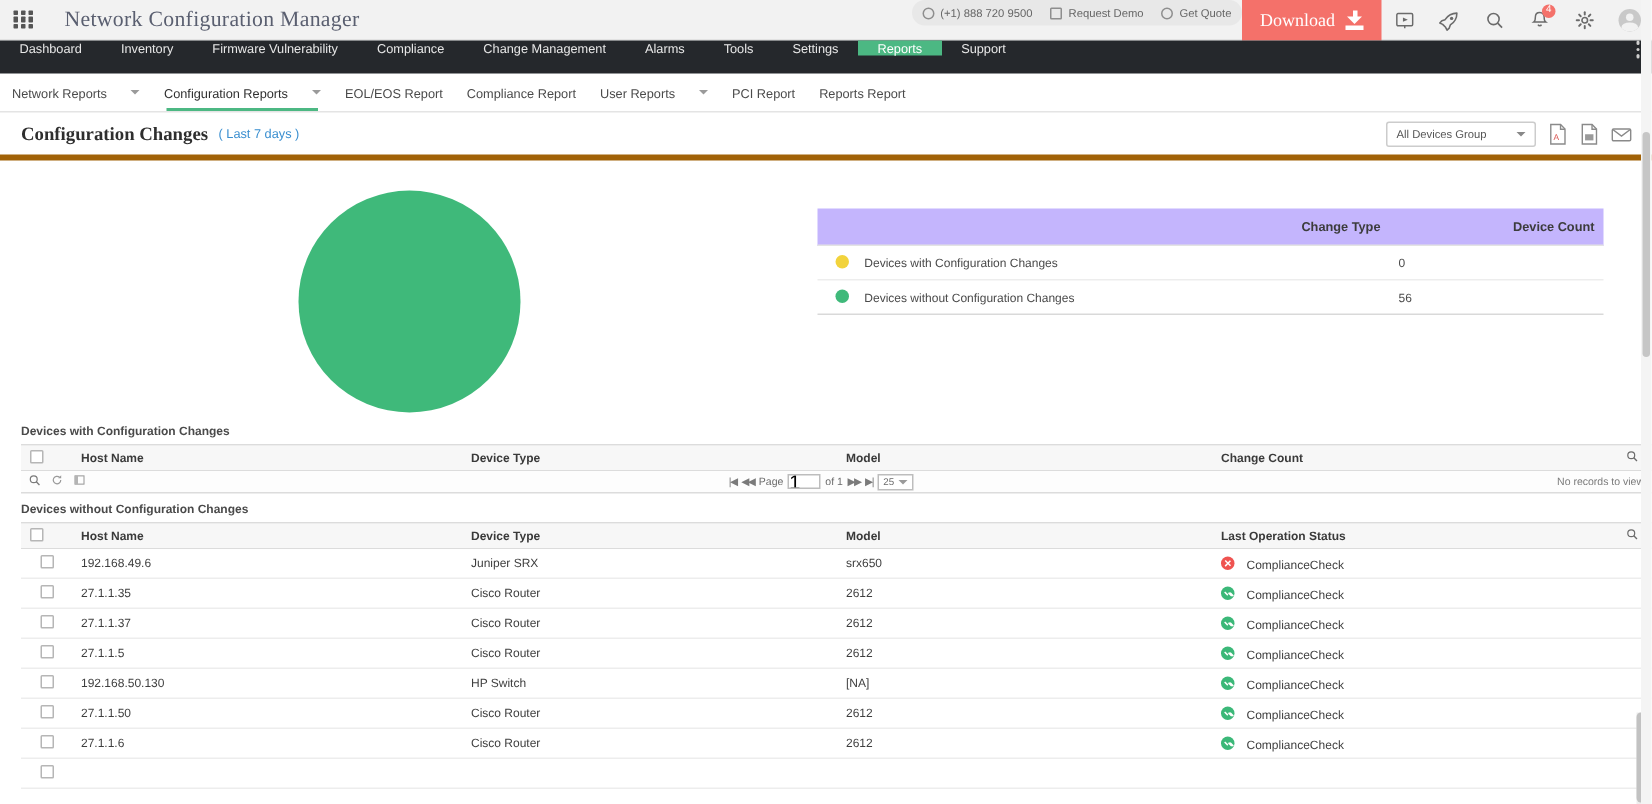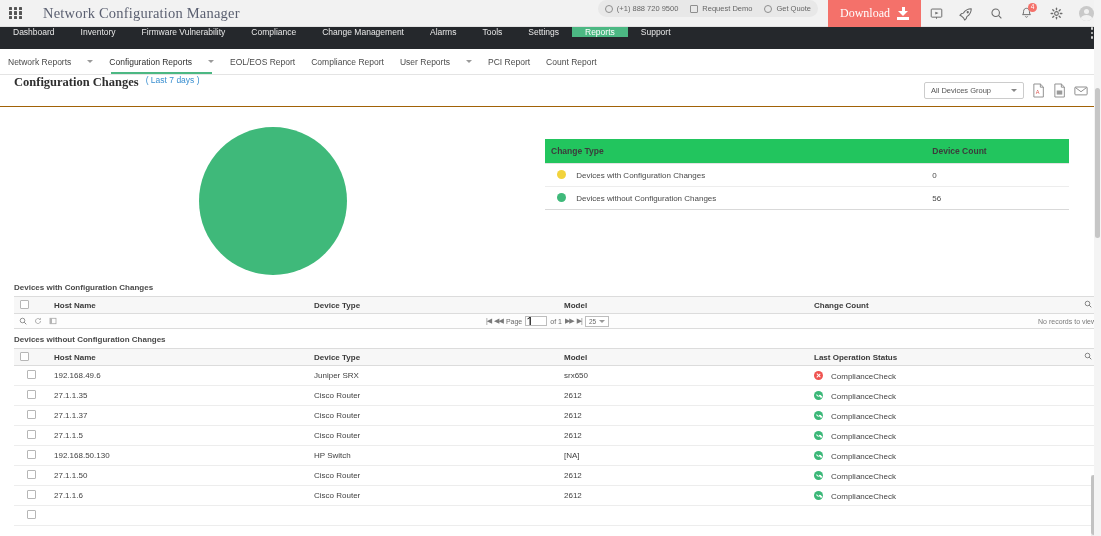--- a/index.html
+++ b/index.html
@@ -35,21 +35,21 @@
   .contact-pill .sep { width: 4px; }
   .cp-ico {
     width: 8px; height: 8px; border-radius: 50%;
     border: 1px solid #8e8e8e; display: inline-block;
     position: relative; flex: none;
   }
   .cp-ico.sq { border-radius: 1px; }
   .dl-btn {
     background: #f4716a; color: #fff; height: 27px;
     display: flex; align-items: center; gap: 7px;
-    padding: 0 12px; font-size: 12px; margin-left: 10px;
+    padding: 0 12px; font-size: 12px; 
     cursor: pointer; font-family: "Liberation Serif", serif;
   }
   .dl-arrow { width: 12px; height: 13px; position: relative; }
   .dl-arrow .stem { position:absolute; left:4.5px; top:0; width:3px; height:6px; background:#fff; }
   .dl-arrow .head { position:absolute; left:1px; top:4px; width:0;height:0;
      border-left:5px solid transparent;border-right:5px solid transparent;border-top:5px solid #fff;}
   .dl-arrow .base { position:absolute; left:0; bottom:0; width:12px;height:3px;background:#fff;}
   .ticon {
     width: 30px; height: 27px; display: flex; align-items: center; justify-content: center;
     position: relative; cursor: pointer; color: #6b6b6b;
@@ -89,44 +89,44 @@
   }
   .subnav .sub-item.active { color: #2f2f2f; }
   .subnav .sub-item.active::after {
     content: ''; position: absolute; left: 10px; right: 10px; bottom: 0;
     height: 2px; background: #4cb883;
   }
   .caret { width:0;height:0;border-left:3px solid transparent;border-right:3px solid transparent;border-top:3.5px solid #9a9a9a; }
 
   
   .page-head {
-    height: 32px; display: flex; padding: 0 14px;
-    border-bottom: 1px solid #a16207;
+    height: 32px; display: flex; align-items: center; padding: 0 14px;
+    border-bottom: 4px solid #a16207;
   }
   .page-title { font-size: 12.5px; font-weight: bold; color: #2e2e2e; font-family:"Liberation Serif",serif; }
   .page-sub { font-size: 8.5px; color: #3a8fd0; margin-left: 7px; }
   .head-right { margin-left: auto; display: flex; align-items: center; gap: 8px; }
   .select-box {
     width: 100px; height: 17px; border: 1px solid #ccc; border-radius: 2px;
     background: #fff; display: flex; align-items: center; padding: 0 6px;
     font-size: 7.5px; color: #555; cursor: pointer;
   }
   .select-box .caret { margin-left: auto; border-top-color:#888; }
   .exp-icon { width: 13px; height: 15px; cursor:pointer; }
 
   
   .content { padding: 0; position: relative; }
   .chart-row { display: flex; padding: 14px 0 0 0; height: 170px; }
   .pie-wrap { width: 545px; display:flex; align-items:flex-start; justify-content:center; padding-top: 6px;}
   .pie { width: 148px; height: 148px; border-radius: 50%; }
   .legend-wrap { flex: 1; padding-right: 32px; padding-top: 18px; }
   table.legend { width: 100%; border-collapse: collapse; font-size: 8px; }
   table.legend th {
-    text-align: left; font-weight: bold; color: #3c3c3c; font-size: 8.5px;
-    padding: 7px 6px; border-bottom: 1px solid #e3e3e3; background: #22c55e;
+    text-align: right; font-weight: bold; color: #3c3c3c; font-size: 8.5px;
+    padding: 7px 6px; border-bottom: 1px solid #e3e3e3; background: #c4b5fd;
   }
   table.legend td {
     padding: 6px 6px; border-bottom: 1px solid #ededed; color: #4a4a4a;
   }
   table.legend tr:last-child td { border-bottom: 1px solid #d9d9d9; }
   .ldot { width: 9px; height: 9px; border-radius: 50%; display: inline-block; vertical-align: -1px; margin-right: 8px; margin-left: 6px;}
 
   
   .tbl-caption { font-size: 8px; color: #4a4a4a; padding: 6px 0 4px 14px; font-weight: bold; }
   .dtable { width: 1087px; margin-left: 14px; border-collapse: collapse; table-layout: fixed; font-size: 8px; }
@@ -299,21 +299,21 @@
     <span>Compliance Report</span>
   </div>
   <div class="sub-item">
     <span>User Reports</span>
     <span class="caret"></span>
   </div>
   <div class="sub-item">
     <span>PCI Report</span>
   </div>
   <div class="sub-item">
-    <span>Count Report</span>
+    <span>Reports Report</span>
   </div>
 </div>
 
 <div class="page-head">
   <span class="page-title">Configuration Changes</span>
   <span class="page-sub">( Last 7 days )</span>
   <div class="head-right">
     <div class="select-box">
       <span>All Devices Group</span>
       <span class="caret"></span>

